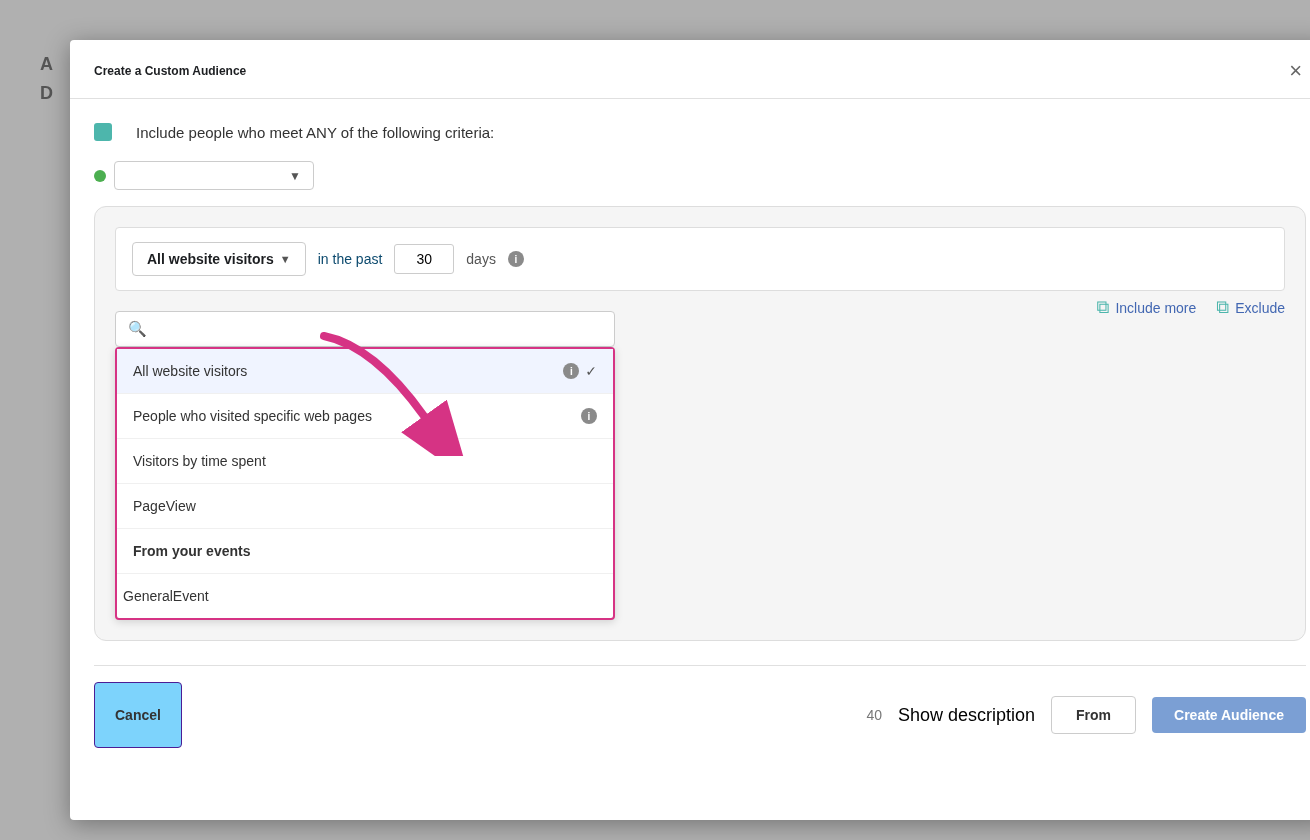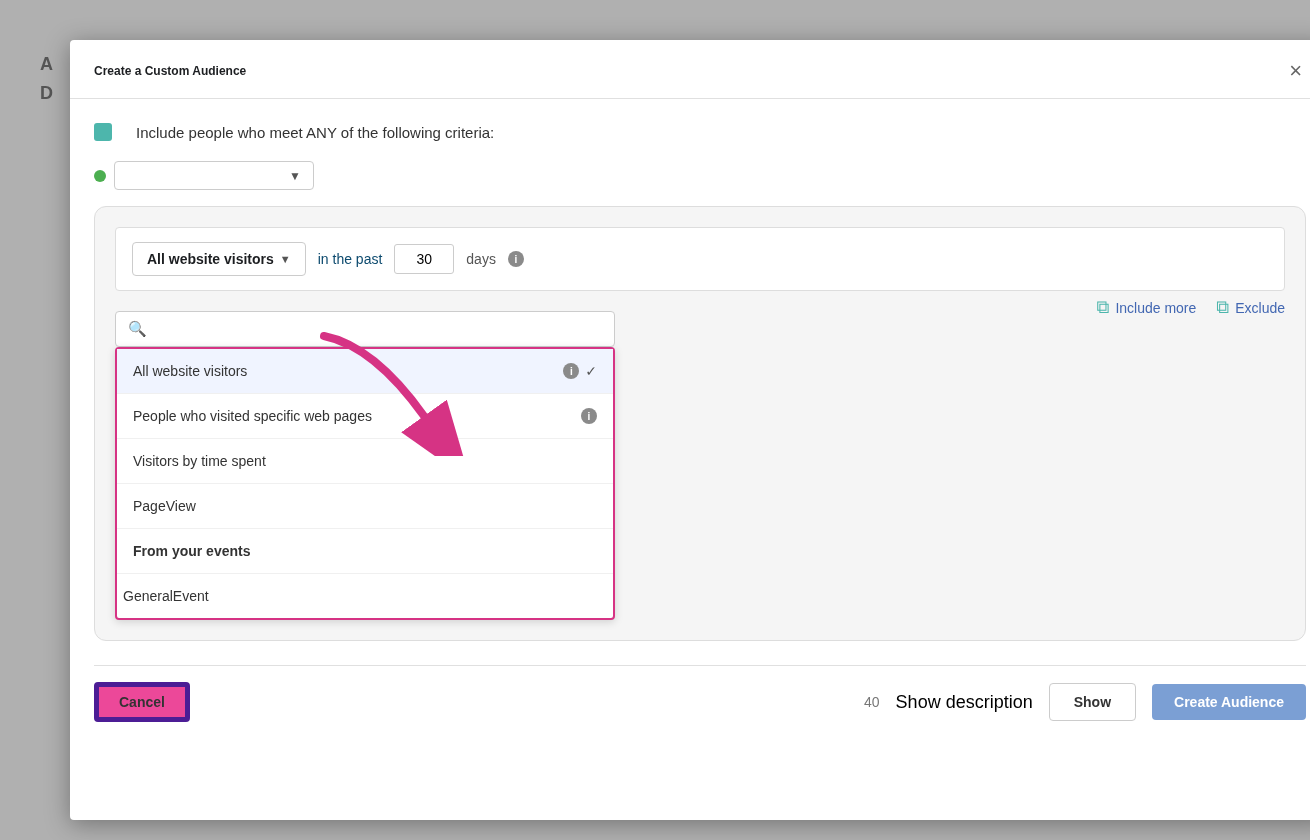--- a/index.html
+++ b/index.html
@@ -285,24 +285,24 @@
     .bottom-bar {
       display: flex;
       align-items: center;
       justify-content: space-between;
       margin-top: 24px;
       padding-top: 16px;
       border-top: 1px solid #e0e0e0;
     }
 
     .cancel-btn {
-      background: #ec4899;
-      border: 5px solid #4c1d95;
-      border-radius: 4px;
-      padding: 7px 20px;
+      background: #7dd3fc;
+      border: 1px solid #4c1d95;
+      border-radius: 4px;
+      padding: 24px 20px;
       font-size: 14px;
       font-weight: bold;
       color: #333;
       cursor: pointer;
     }
 
     .bottom-right {
       display: flex;
       align-items: center;
       gap: 16px;
@@ -475,20 +475,20 @@
 
         </div>
       </div>
 
       <div class="bottom-bar">
         <button class="cancel-btn">Cancel</button>
 
         <div class="bottom-right">
           <span class="audience-size">40</span>
           <button class="show-desc-link">Show description</button>
-          <button class="back-btn">Show</button>
+          <button class="back-btn">From</button>
           <button class="create-btn">Create Audience</button>
         </div>
       </div>
 
     </div>
   </div>
 </div>
 
 </body></html>

